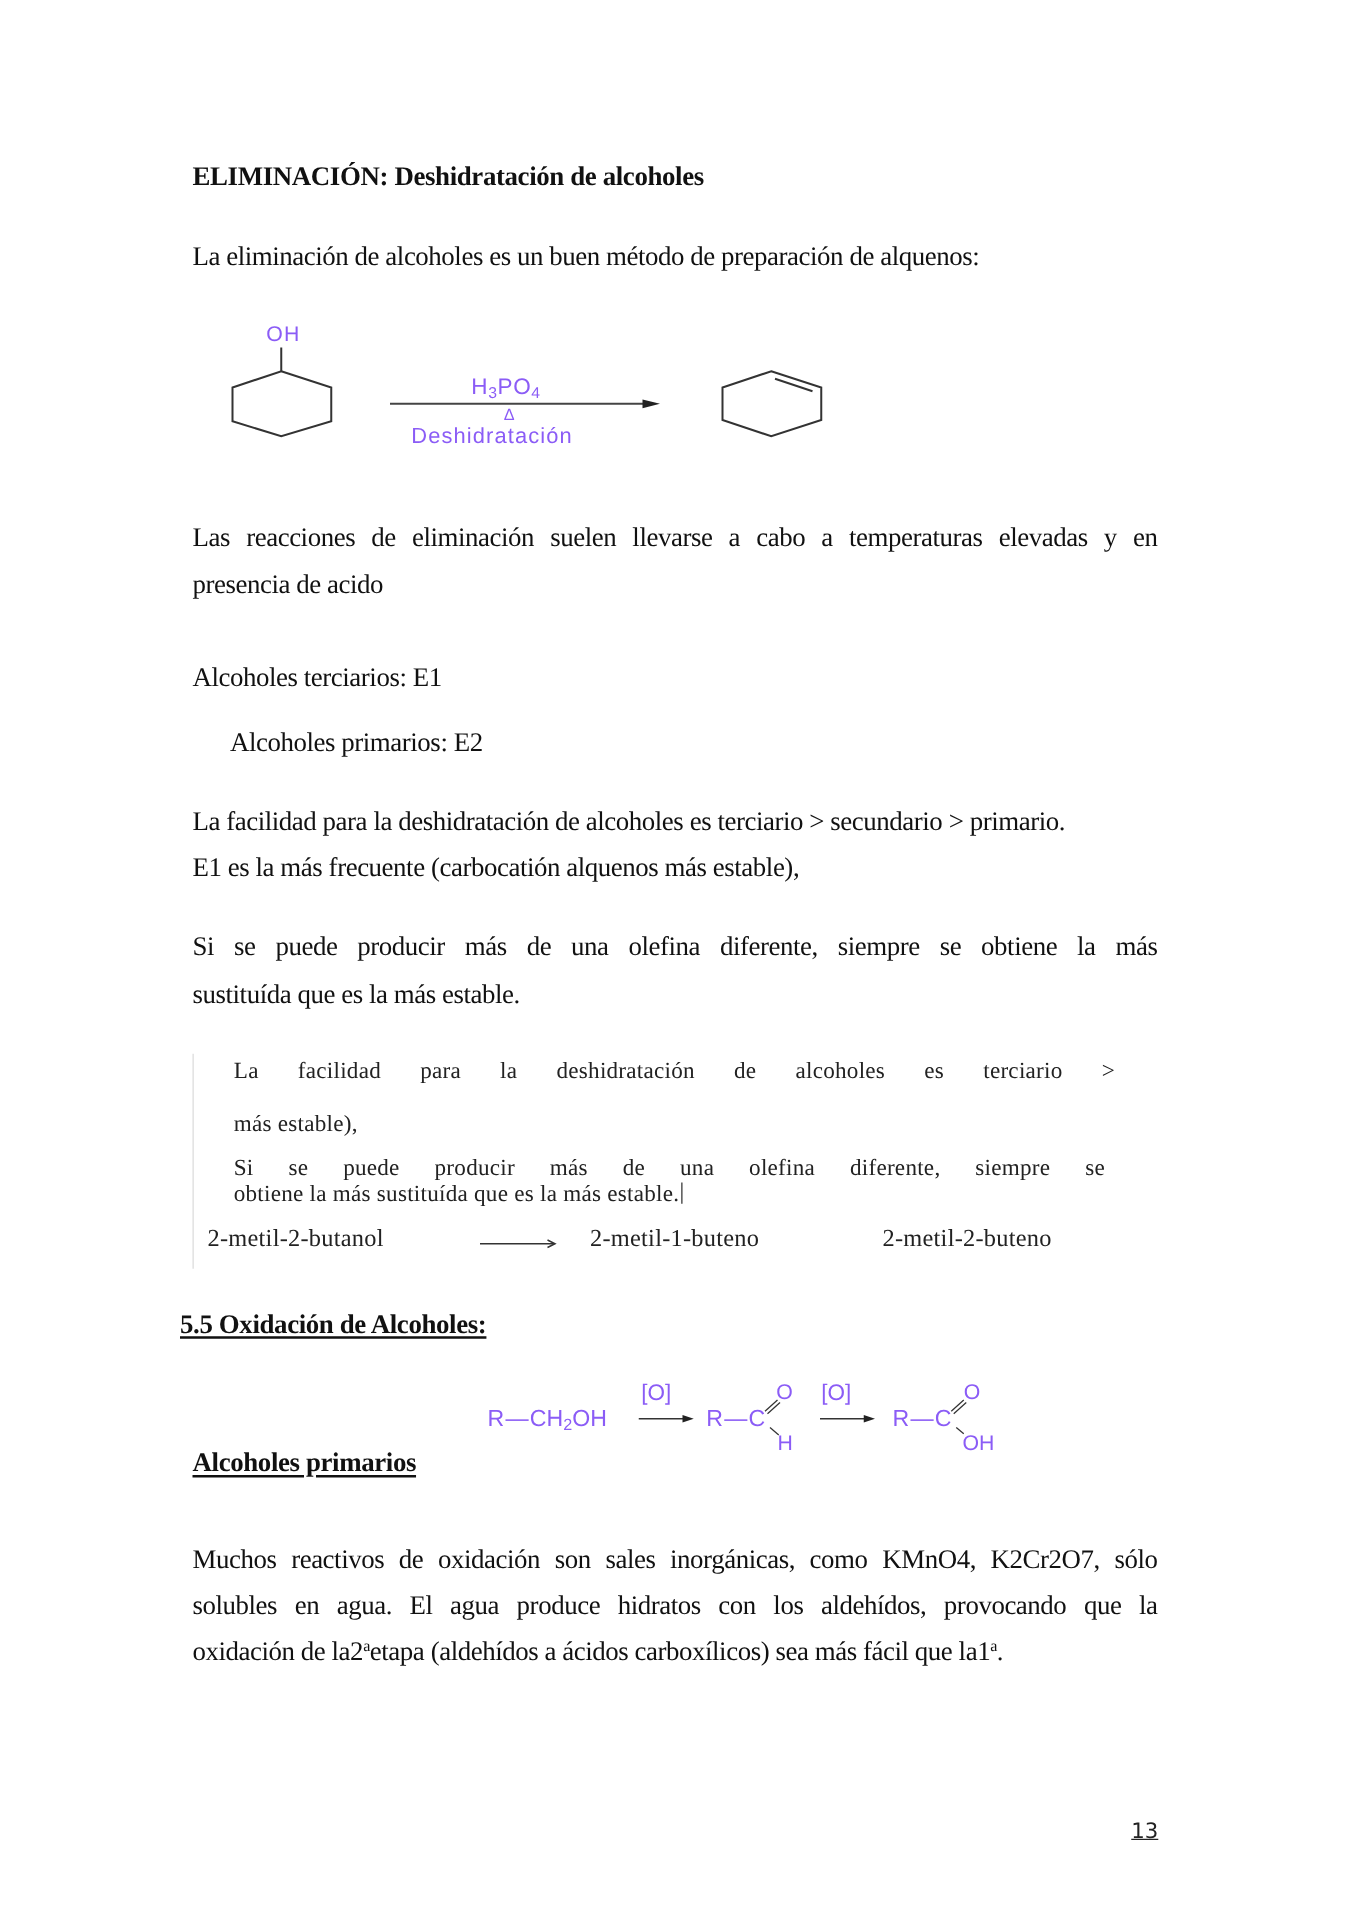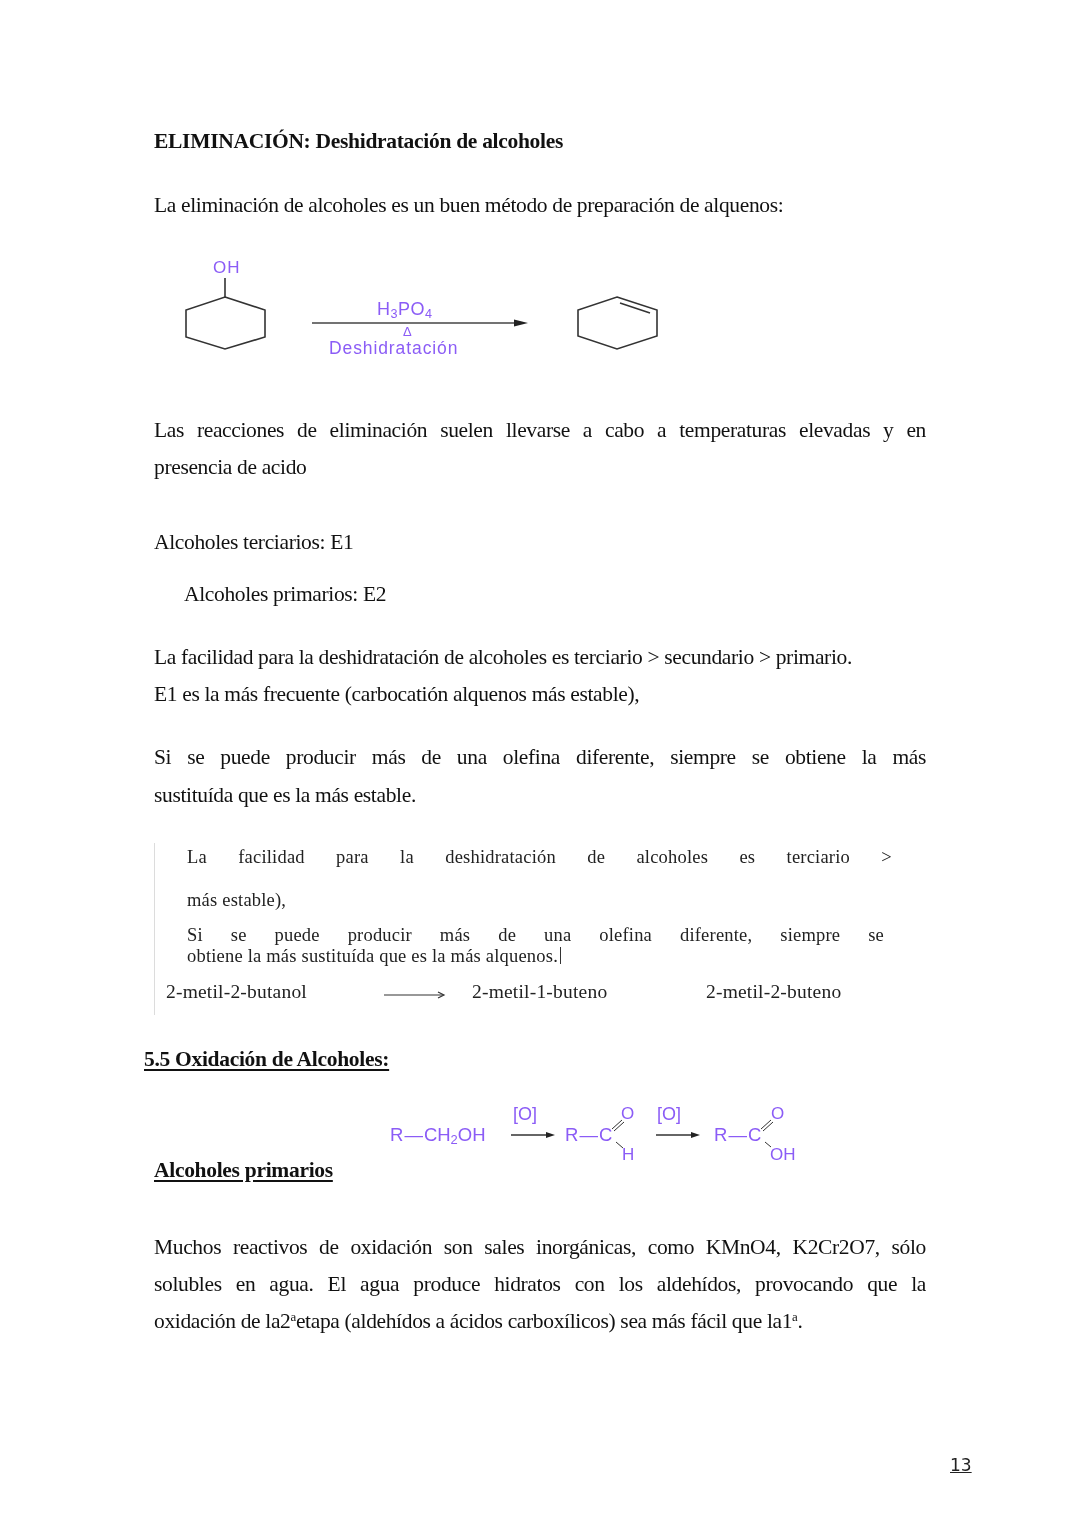--- a/index.html
+++ b/index.html
@@ -60,21 +60,21 @@
 <div class="abs p" style="left:154px; top:645px;">La facilidad para la deshidratación de alcoholes es terciario &gt; secundario &gt; primario.</div>
 <div class="abs p" style="left:154px; top:682px;">E1 es la más frecuente (carbocatión alquenos más estable),</div>
 
 <div class="abs p just" style="left:154px; top:745px;">Si se puede producir más de una olefina diferente, siempre se obtiene la más</div>
 <div class="abs p" style="left:154px; top:783px;">sustituída que es la más estable.</div>
 
 <div class="embed">
   <div class="t jl" style="left:32px; top:4px;">La facilidad para la deshidratación de alcoholes es terciario &gt;</div>
   <div class="t" style="left:32px; top:47px;">más estable),</div>
   <div class="t jl" style="left:32px; top:82px; width:697px;">Si se puede producir más de una olefina diferente, siempre se</div>
-  <div class="t" style="left:32px; top:103px;"><span>obtiene la más sustituída que es la más alquenos.</span><span style="display:inline-block;width:1px;height:17px;background:#333;vertical-align:-2px;margin-left:2px;"></span></div>
+  <div class="t" style="left:32px; top:103px;"><span>obtiene la más sustituída que es la más estable.</span><span style="display:inline-block;width:1px;height:17px;background:#333;vertical-align:-2px;margin-left:2px;"></span></div>
   <div class="t" style="left:11px; top:138px; font-size:19.5px;">2-metil-2-butanol</div>
   <svg class="abs" style="left:228px; top:146px;" width="64" height="12">
     <line x1="1" y1="6" x2="60" y2="6" stroke="#333" stroke-width="1.2"></line>
     <polyline points="55,3 61,6 55,9" fill="none" stroke="#333" stroke-width="1.2"></polyline>
   </svg>
   <div class="t" style="left:317px; top:138px; font-size:19.5px;">2-metil-1-buteno</div>
   <div class="t" style="left:551px; top:138px; font-size:19.5px;">2-metil-2-buteno</div>
 </div>
 
 <div class="abs h-bold u" style="left:144px; top:1047px;">5.5 Oxidación de Alcoholes:</div>
@@ -112,13 +112,13 @@
     <line x1="11" y1="26" x2="17" y2="31" stroke="#333" stroke-width="1"></line>
   </svg>
 </div>
 
 <div class="abs h-bold u" style="left:154px; top:1158px;">Alcoholes primarios</div>
 
 <div class="abs p just" style="left:154px; top:1235px;">Muchos reactivos de oxidación son sales inorgánicas, como KMnO4, K2Cr2O7, sólo</div>
 <div class="abs p just" style="left:154px; top:1272px;">solubles en agua. El agua produce hidratos con los aldehídos, provocando que la</div>
 <div class="abs p" style="left:154px; top:1309px;"><span>oxidación de la2</span><sup class="a">a</sup><span>etapa (aldehídos a ácidos carboxílicos) sea más fácil que la1</span><sup class="a">a</sup><span>.</span></div>
 
-<div class="abs pagenum" style="left:950px; top:1455px;text-decoration:underline;">13</div>
+<div class="abs pagenum" style="left:905px; top:1455px;text-decoration:underline;">13</div>
 
 </body></html>

